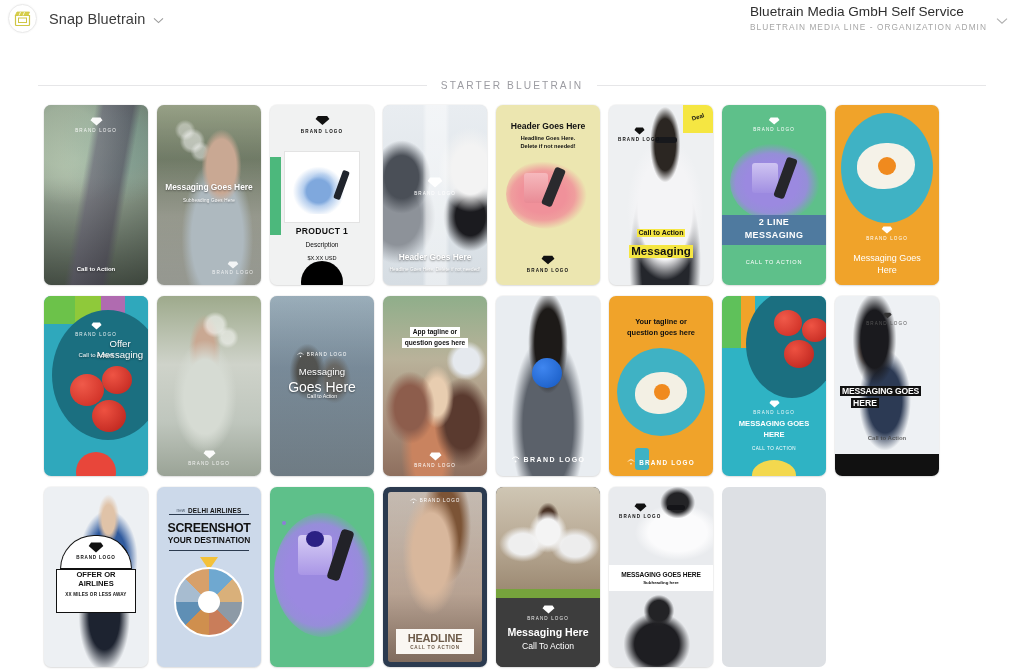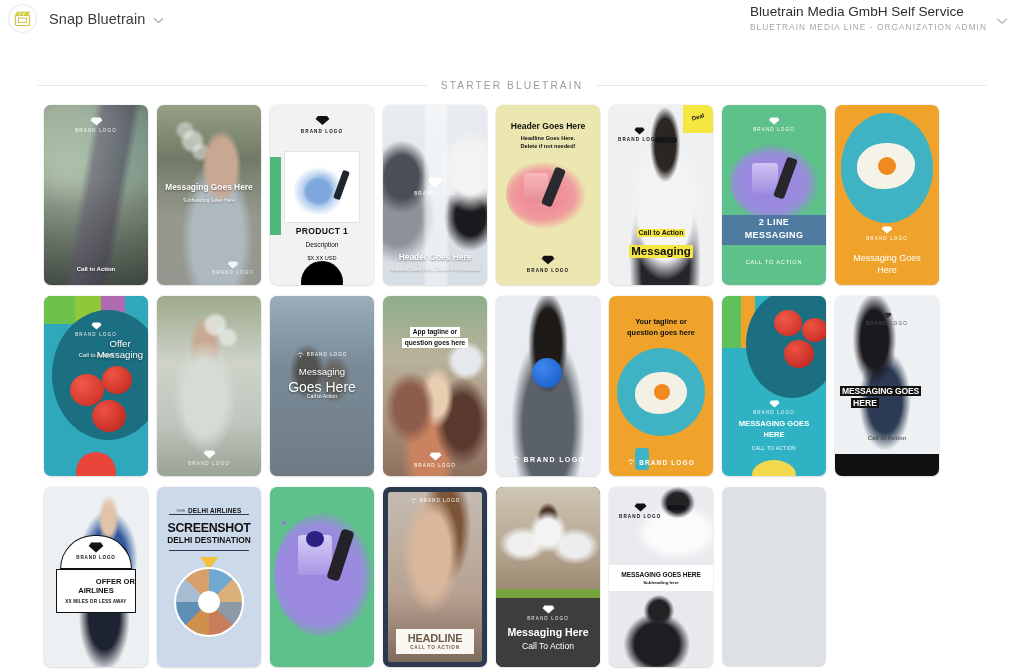--- a/index.html
+++ b/index.html
@@ -436,34 +436,34 @@
         radial-gradient(ellipse at 62% 18%, #e0c3a8 0 7%, transparent 12%),
         radial-gradient(ellipse at 62% 40%, #2f5a9e 0 20%, transparent 32%),
         radial-gradient(ellipse at 58% 72%, #1d2330 0 18%, transparent 30%);"></div>
     <div style="position:absolute;left:16px;top:48px;width:72px;height:34px;border:1.6px solid #111;border-radius:36px 36px 0 0;background:#fff;text-align:center;">
       <svg class="diamond" style="margin-top:6px;" width="16" height="11" viewBox="0 0 26 18">
         <path d="M5 1 H21 L25 6.5 L13 17 L1 6.5 Z" fill="#111"></path>
       </svg>
       <div class="tiny" style="margin-top:2px;font-weight:bold;color:#111;letter-spacing:.8px;">BRAND LOGO</div>
     </div>
     <div style="position:absolute;left:12px;right:12px;top:82px;height:44px;border:1.6px solid #111;background:#fff;text-align:center;">
-      <div style="margin-top:7px;font-size:7.6px;font-weight:bold;color:#111;text-align:right;">OFFER OR</div>
+      <div style="font-size:7.6px;font-weight:bold;color:#111;">OFFER OR</div>
       <div style="font-size:7.6px;font-weight:bold;color:#111;">AIRLINES</div>
       <div style="margin-top:4px;font-size:4.6px;font-weight:bold;color:#111;letter-spacing:.2px;">XX MILES OR LESS AWAY</div>
     </div>
   </div>
 
   <div class="card" style="background:#ccd9ea;">
     <div style="position:absolute;left:12px;right:12px;top:20px;display:flex;align-items:center;gap:3px;justify-content:center;">
       <span style="font-size:4.6px;color:#4b5a6b;">new</span>
       <span style="font-size:6.4px;font-weight:bold;color:#111;letter-spacing:.2px;">DELHI AIRLINES</span>
     </div>
     <div style="position:absolute;left:12px;right:12px;top:27px;height:1.4px;background:#2b3a4f;"></div>
     <div class="t k" style="top:34px;font-size:12.4px;font-weight:bold;letter-spacing:-.3px;">SCREENSHOT</div>
-    <div class="t k" style="top:49px;font-size:8.4px;font-weight:bold;">DELHI DESTINATION</div>
+    <div class="t k" style="top:49px;font-size:8.4px;font-weight:bold;">YOUR DESTINATION</div>
     <div style="position:absolute;left:12px;right:12px;top:63px;height:1.4px;background:#2b3a4f;"></div>
     <div style="position:absolute;left:50%;top:70px;transform:translateX(-50%);width:0;height:0;border-left:9px solid transparent;border-right:9px solid transparent;border-top:13px solid #f3c13a;"></div>
     <div style="position:absolute;left:17px;top:80px;width:70px;height:70px;border-radius:50%;background:
         conic-gradient(#6fa8d0 0 45deg,#d9b07a 45deg 90deg,#8d9aa6 90deg 135deg,#c97d5a 135deg 180deg,#cf8f4e 180deg 225deg,#5f8fb5 225deg 270deg,#a7bcd0 270deg 315deg,#d7a06a 315deg 360deg);
         border:2.5px solid #fff;">
       <div style="position:absolute;left:50%;top:50%;transform:translate(-50%,-50%);width:22px;height:22px;border-radius:50%;background:#fff;"></div>
     </div>
   </div>
 
   <div class="card" style="background:#5ec08a;">

